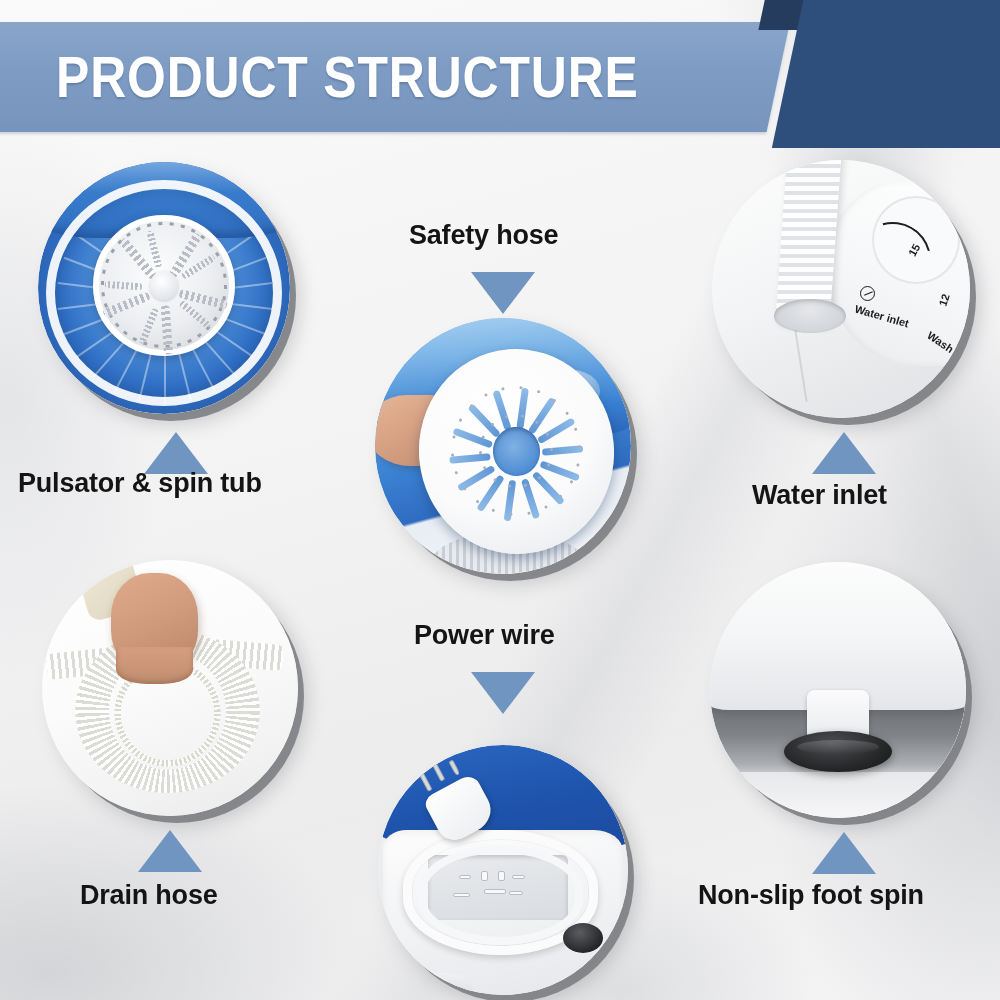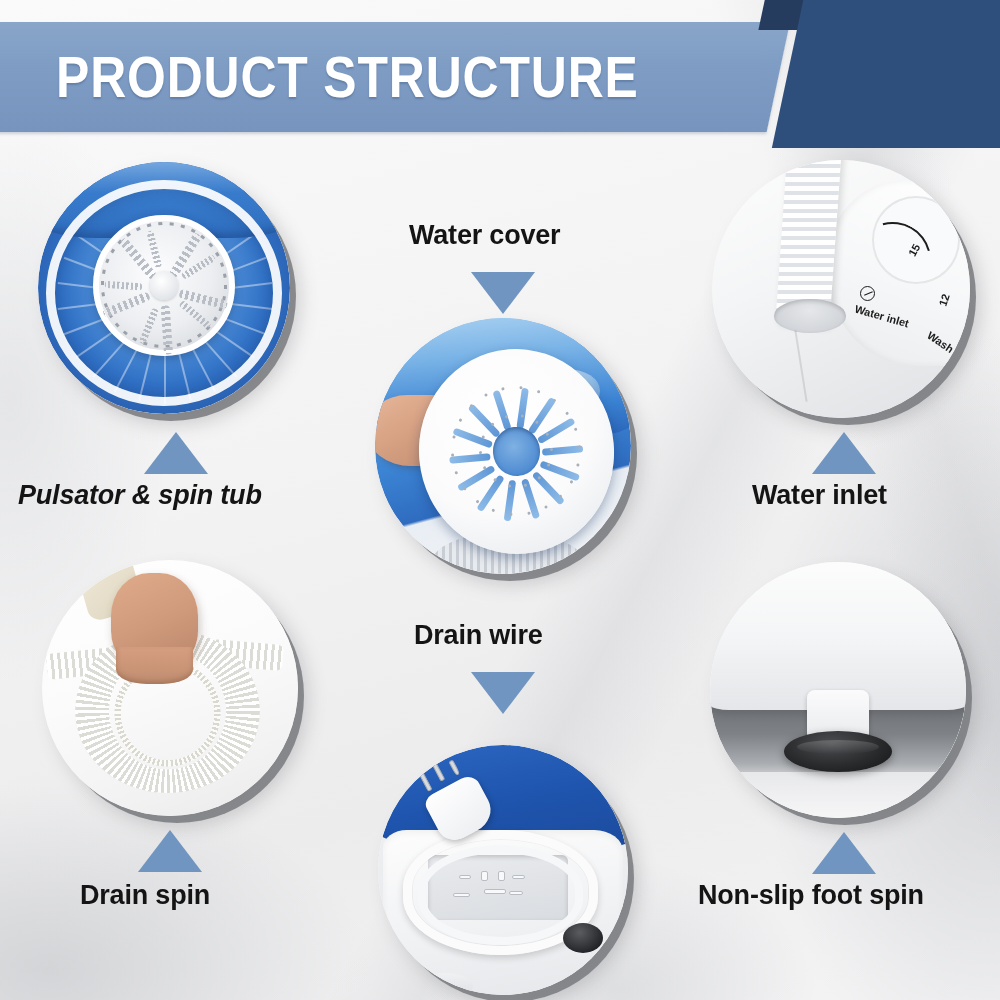--- a/index.html
+++ b/index.html
@@ -482,25 +482,25 @@
             <div class="vane" style="transform: rotate(230deg) translateX(16px);"></div>
             <div class="vane" style="height: 7px; transform: rotate(256deg) translateX(22px) scaleX(0.76);"></div>
             <div class="vane" style="transform: rotate(302deg) translateX(16px);"></div>
             <div class="vane" style="height: 7px; transform: rotate(328deg) translateX(22px) scaleX(0.76);"></div>
           </div>
         <div class="hub"></div>
       </div>
     </div>
   </div>
   <div class="tri tri-up" style="left:144px; top:432px;"></div>
-  <div class="caption" style="left:18px; top:480px;font-style:italic;">Pulsator &amp; spin tub</div>
+  <div class="caption" style="left:18px; top:468px;">Pulsator &amp; spin tub</div>
 </div>
 
 <div class="feature">
-  <div class="caption" style="left:409px; top:220px;">Water cover</div>
+  <div class="caption" style="left:409px; top:220px;">Safety hose</div>
   <div class="tri tri-down" style="left:471px; top:272px;"></div>
   <div class="photo" id="ph-safety">
     <div class="photo-inner">
       <div class="sc-bg"></div>
       <div class="sc-topwall"></div>
       <div class="sc-knob"></div>
       <div class="sc-bottom"></div>
       <div class="sc-hand"></div>
       <div class="sc-disc">
         <div id="sc-slots">
@@ -591,25 +591,25 @@
       <div class="dh-bg"></div>
       <div class="dh-tail"></div>
       <div class="dh-tail2"></div>
       <div class="dh-coil"></div>
       <div class="dh-coil2"></div>
       <div class="dh-sleeve"></div>
       <div class="dh-hand"></div>
     </div>
   </div>
   <div class="tri tri-up" style="left:138px; top:830px;"></div>
-  <div class="caption" style="left:80px; top:880px;">Drain spin</div>
+  <div class="caption" style="left:80px; top:880px;">Drain hose</div>
 </div>
 
 <div class="feature">
-  <div class="caption" style="left:414px; top:620px;">Drain wire</div>
+  <div class="caption" style="left:414px; top:620px;">Power wire</div>
   <div class="tri tri-down" style="left:471px; top:672px;"></div>
   <div class="photo" id="ph-power">
     <div class="photo-inner">
       <div class="pw-bg"></div>
       <div class="pw-blue"></div>
       <div class="pw-body"></div>
       <div class="pw-recess" id="pw-recess">
           <i style="left: 22%; top: 30%; width: 9%; height: 4px;"></i>
           <i style="left: 38%; top: 24%; width: 5%; height: 10px;"></i>
           <i style="left: 50%; top: 24%; width: 5%; height: 10px;"></i>

